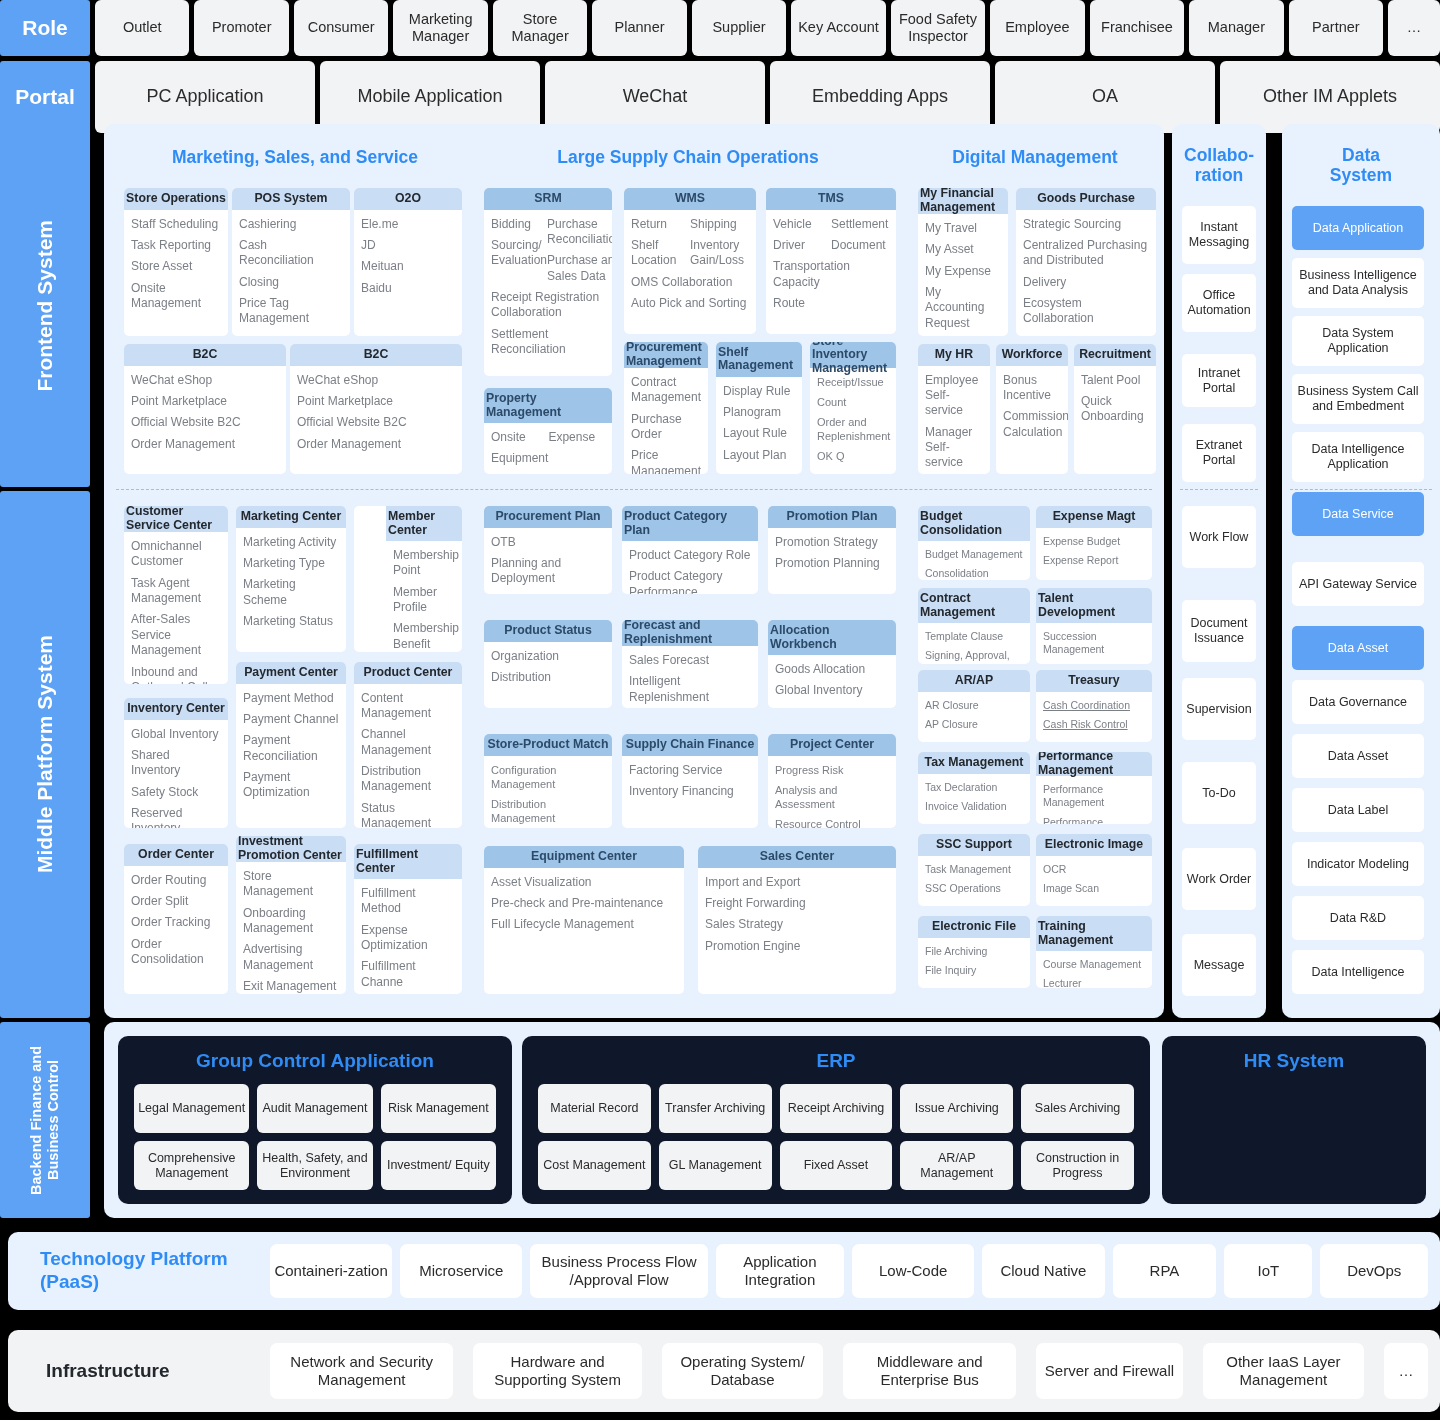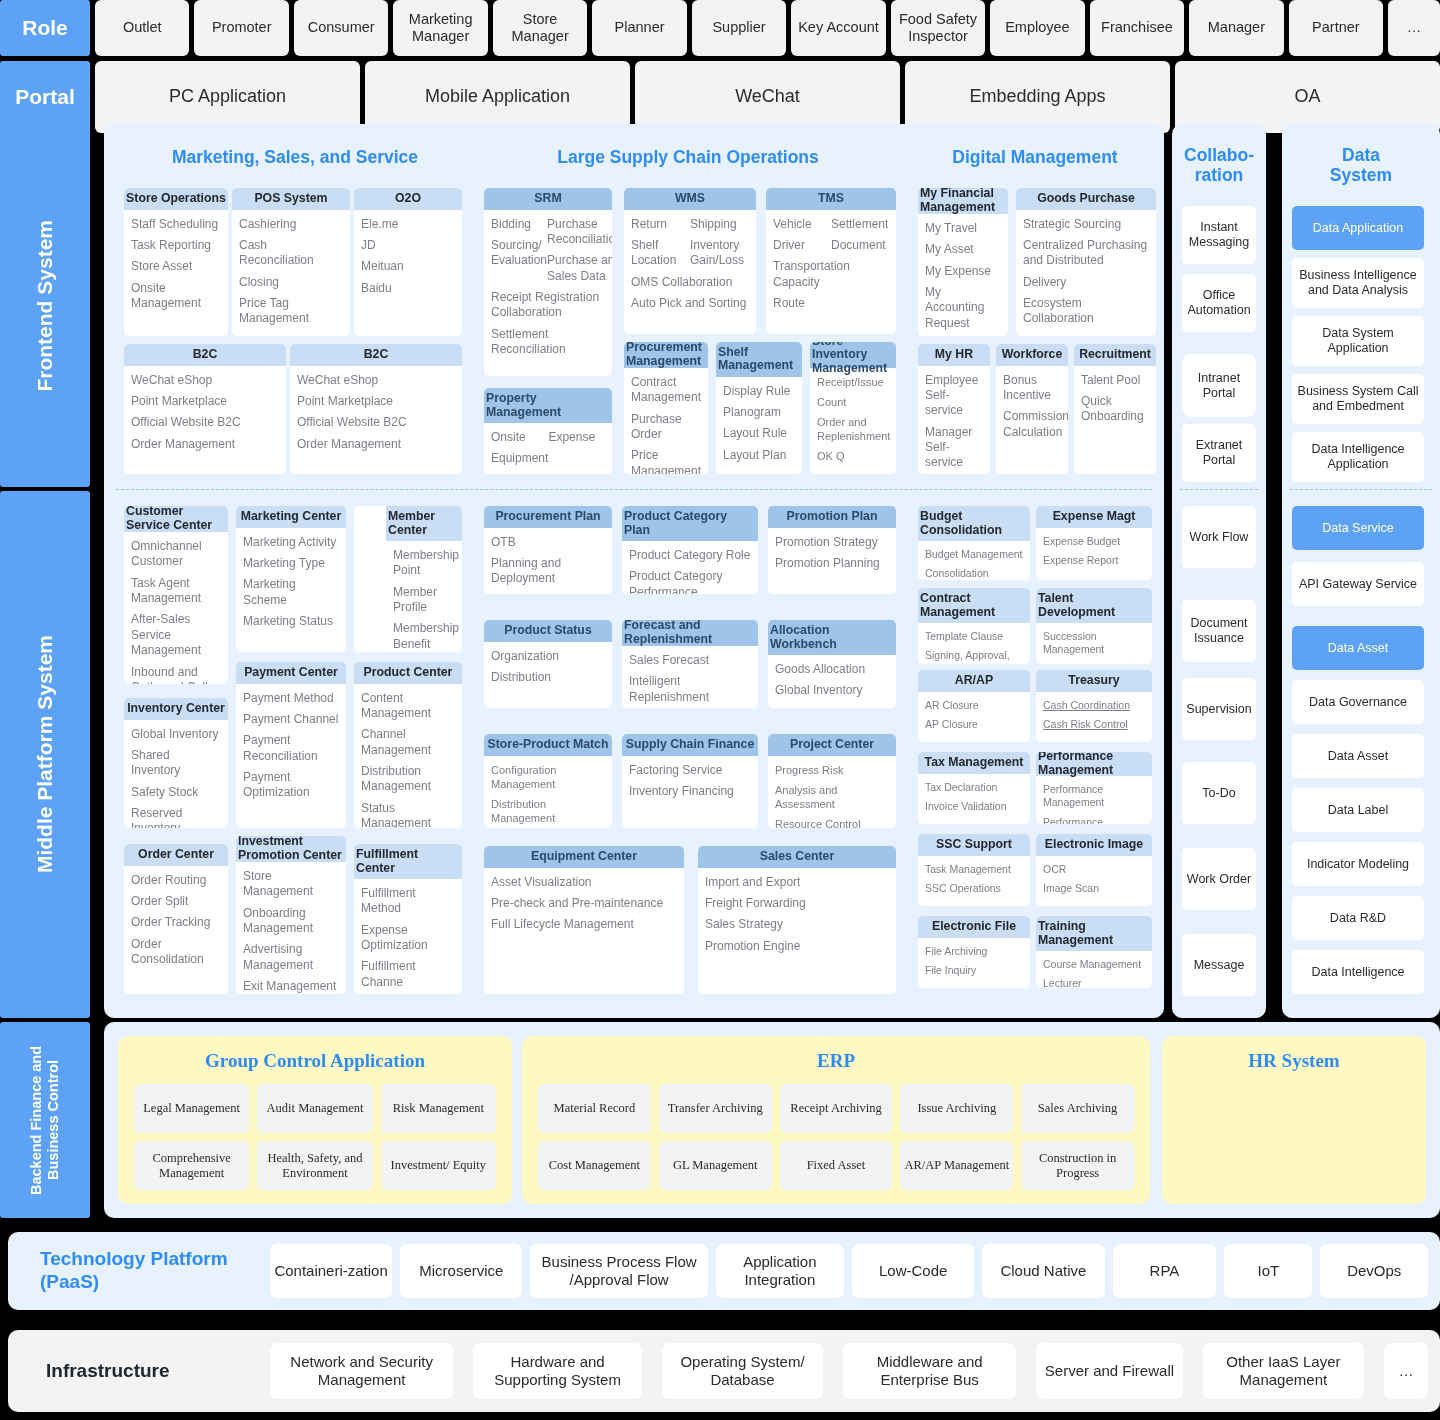--- a/index.html
+++ b/index.html
@@ -76,21 +76,21 @@
   .rail-item {
     background:#fff; border-radius:5px; display:flex;
     align-items:center; justify-content:center; text-align:center;
     font-size:12.5px; color:#2b2b2b; line-height:1.2; padding:2px 4px;
   }
   .rail-item.accent { background:#5da2f5; color:#fff; }
 
   .divider-dash { position:absolute; border-top:1px dashed #9dbfe0; }
 
   
-  .group-box { position:absolute; background:#fef9c3; border-radius:10px;font-family:Liberation Serif, serif; }
+  .group-box { position:absolute; background:#0f172a; border-radius:10px; }
   .group-title { color:#2f8cf5; font-weight:bold; text-align:center; font-size:19px; }
   .grid2 { display:grid; grid-template-columns:repeat(3,1fr); gap:8px; }
 
   .paas-strip { position:absolute; background:#e8f2fe; border-radius:10px; display:flex; align-items:center; }
   .infra-strip { position:absolute; background:#f2f3f5; border-radius:10px; display:flex; align-items:center; }
 </style>
 </head>
 <body>
 
 <div class="page">
@@ -116,20 +116,21 @@
   </div>
 
   <div id="portal-row" class="rowbar">
     <div class="band-label">Portal</div>
     <div id="portal-items" style="display:flex;gap:5px;flex:1">
         <div class="chip" style="flex:1">PC Application</div>
         <div class="chip" style="flex:1">Mobile Application</div>
         <div class="chip" style="flex:1">WeChat</div>
         <div class="chip" style="flex:1">Embedding Apps</div>
         <div class="chip" style="flex:1">OA</div>
+        <div class="chip" style="flex:1">Other IM Applets</div>
       </div>
   </div>
 
   <div class="layer-label" id="lbl-frontend" style="top:124px;height:363px;font-size:21px;">
     <span>Frontend System</span>
   </div>
   <div class="layer-label" id="lbl-middle" style="top:491px;height:527px;font-size:21px;">
     <span>Middle Platform System</span>
   </div>
   <div class="layer-label" id="lbl-backend" style="top:1022px;height:196px;font-size:14.5px;">
@@ -638,37 +639,37 @@
         <div class="white-chip" style="flex:1.18;height:56px;font-size:15px;">Middleware and Enterprise Bus</div>
         <div class="white-chip" style="flex:1;height:56px;font-size:15px;">Server and Firewall</div>
         <div class="white-chip" style="flex:1.1;height:56px;font-size:15px;">Other IaaS Layer Management</div>
         <div class="white-chip" style="flex:0.3;height:56px;font-size:15px;">…</div>
       </div>
   </div>
 
   <div id="collab-root">
       <div class="rail-item" style="position:absolute;left:1182px;top:206px;width:74px;height:58px;">Instant Messaging</div>
       <div class="rail-item" style="position:absolute;left:1182px;top:274px;width:74px;height:58px;">Office Automation</div>
-      <div class="rail-item" style="position:absolute;left:1182px;top:354px;width:74px;height:63px;border-radius:9px;">Intranet Portal</div>
+      <div class="rail-item" style="position:absolute;left:1182px;top:354px;width:74px;height:53px;">Intranet Portal</div>
       <div class="rail-item" style="position:absolute;left:1182px;top:424px;width:74px;height:58px;">Extranet Portal</div>
       <div class="rail-item" style="position:absolute;left:1182px;top:506px;width:74px;height:62px;">Work Flow</div>
       <div class="rail-item" style="position:absolute;left:1182px;top:600px;width:74px;height:62px;">Document Issuance</div>
       <div class="rail-item" style="position:absolute;left:1182px;top:678px;width:74px;height:62px;">Supervision</div>
       <div class="rail-item" style="position:absolute;left:1182px;top:762px;width:74px;height:62px;">To-Do</div>
       <div class="rail-item" style="position:absolute;left:1182px;top:848px;width:74px;height:62px;">Work Order</div>
       <div class="rail-item" style="position:absolute;left:1182px;top:934px;width:74px;height:62px;">Message</div>
     </div>
 
   <div id="data-root">
       <div class="rail-item accent" style="position:absolute;left:1292px;top:206px;width:132px;height:44px;">Data Application</div>
       <div class="rail-item" style="position:absolute;left:1292px;top:258px;width:132px;height:50px;">Business Intelligence and Data Analysis</div>
       <div class="rail-item" style="position:absolute;left:1292px;top:316px;width:132px;height:50px;">Data System Application</div>
       <div class="rail-item" style="position:absolute;left:1292px;top:374px;width:132px;height:50px;">Business System Call and Embedment</div>
       <div class="rail-item" style="position:absolute;left:1292px;top:432px;width:132px;height:50px;">Data Intelligence Application</div>
-      <div class="rail-item accent" style="position:absolute;left:1292px;top:506px;width:132px;height:44px;">Data Service</div>
+      <div class="rail-item accent" style="position:absolute;left:1292px;top:492px;width:132px;height:44px;">Data Service</div>
       <div class="rail-item" style="position:absolute;left:1292px;top:562px;width:132px;height:44px;">API Gateway Service</div>
       <div class="rail-item accent" style="position:absolute;left:1292px;top:626px;width:132px;height:44px;">Data Asset</div>
       <div class="rail-item" style="position:absolute;left:1292px;top:680px;width:132px;height:44px;">Data Governance</div>
       <div class="rail-item" style="position:absolute;left:1292px;top:734px;width:132px;height:44px;">Data Asset</div>
       <div class="rail-item" style="position:absolute;left:1292px;top:788px;width:132px;height:44px;">Data Label</div>
       <div class="rail-item" style="position:absolute;left:1292px;top:842px;width:132px;height:44px;">Indicator Modeling</div>
       <div class="rail-item" style="position:absolute;left:1292px;top:896px;width:132px;height:44px;">Data R&amp;D</div>
       <div class="rail-item" style="position:absolute;left:1292px;top:950px;width:132px;height:44px;">Data Intelligence</div>
     </div>
 

